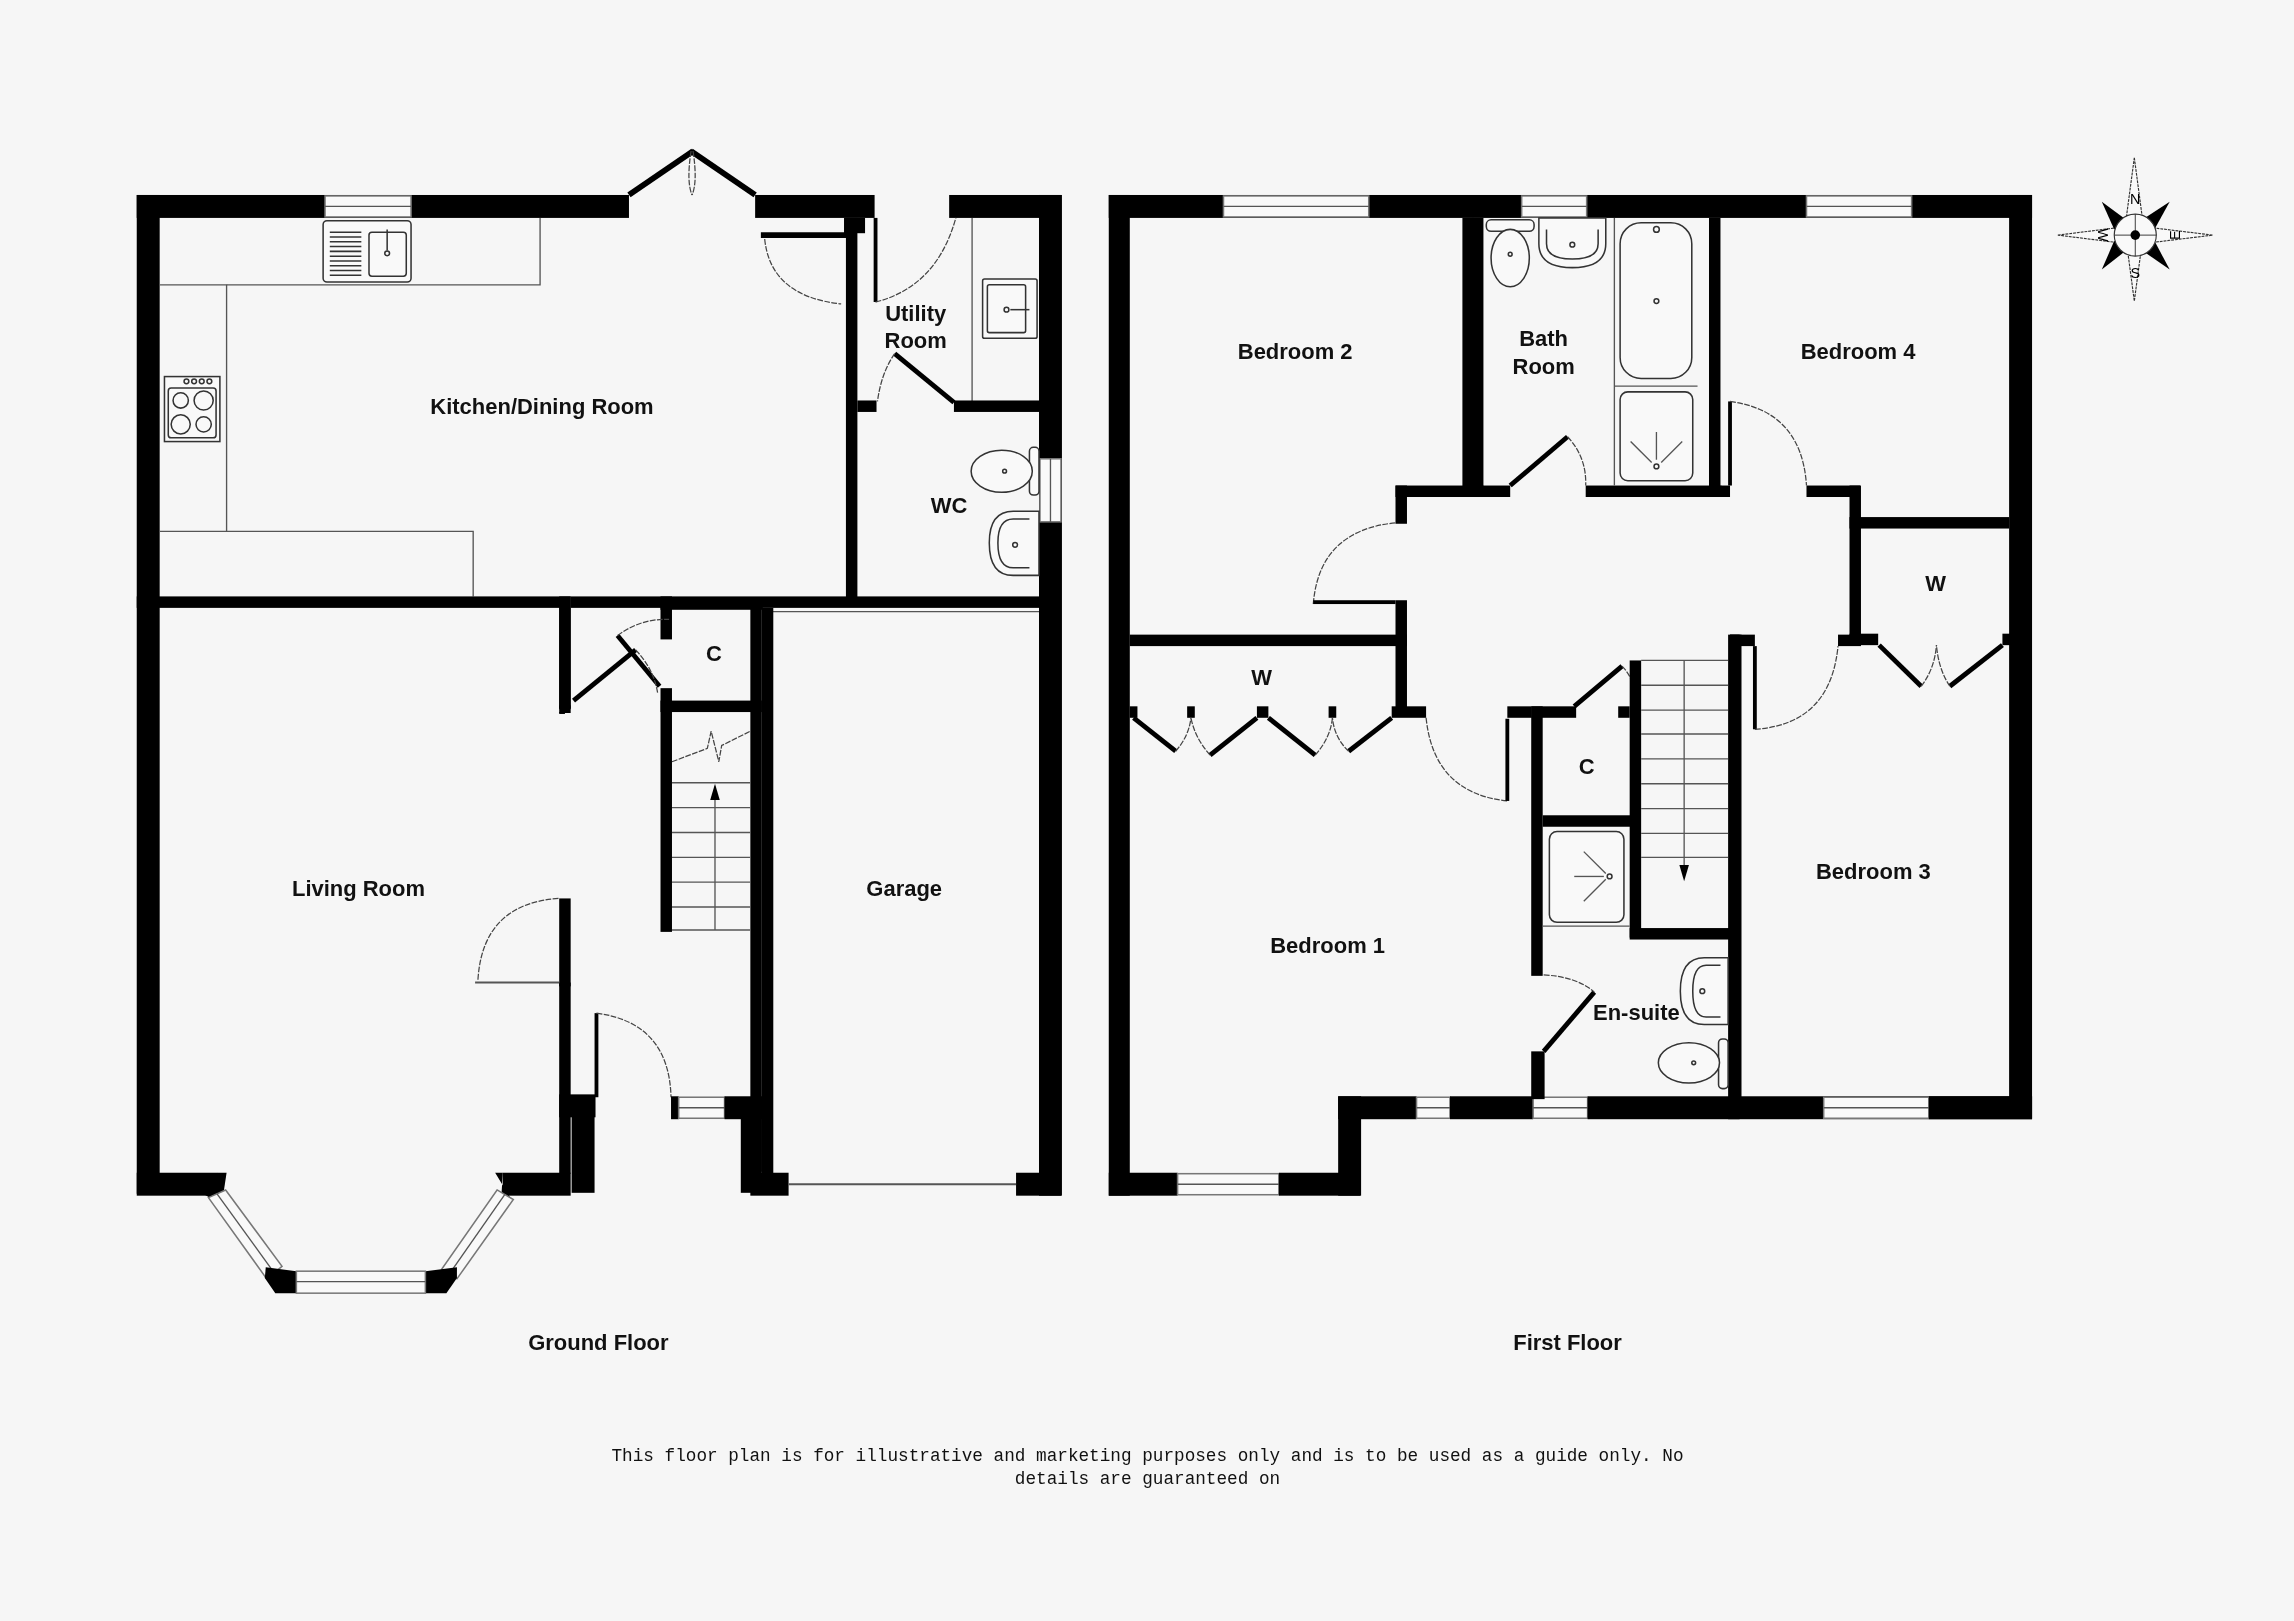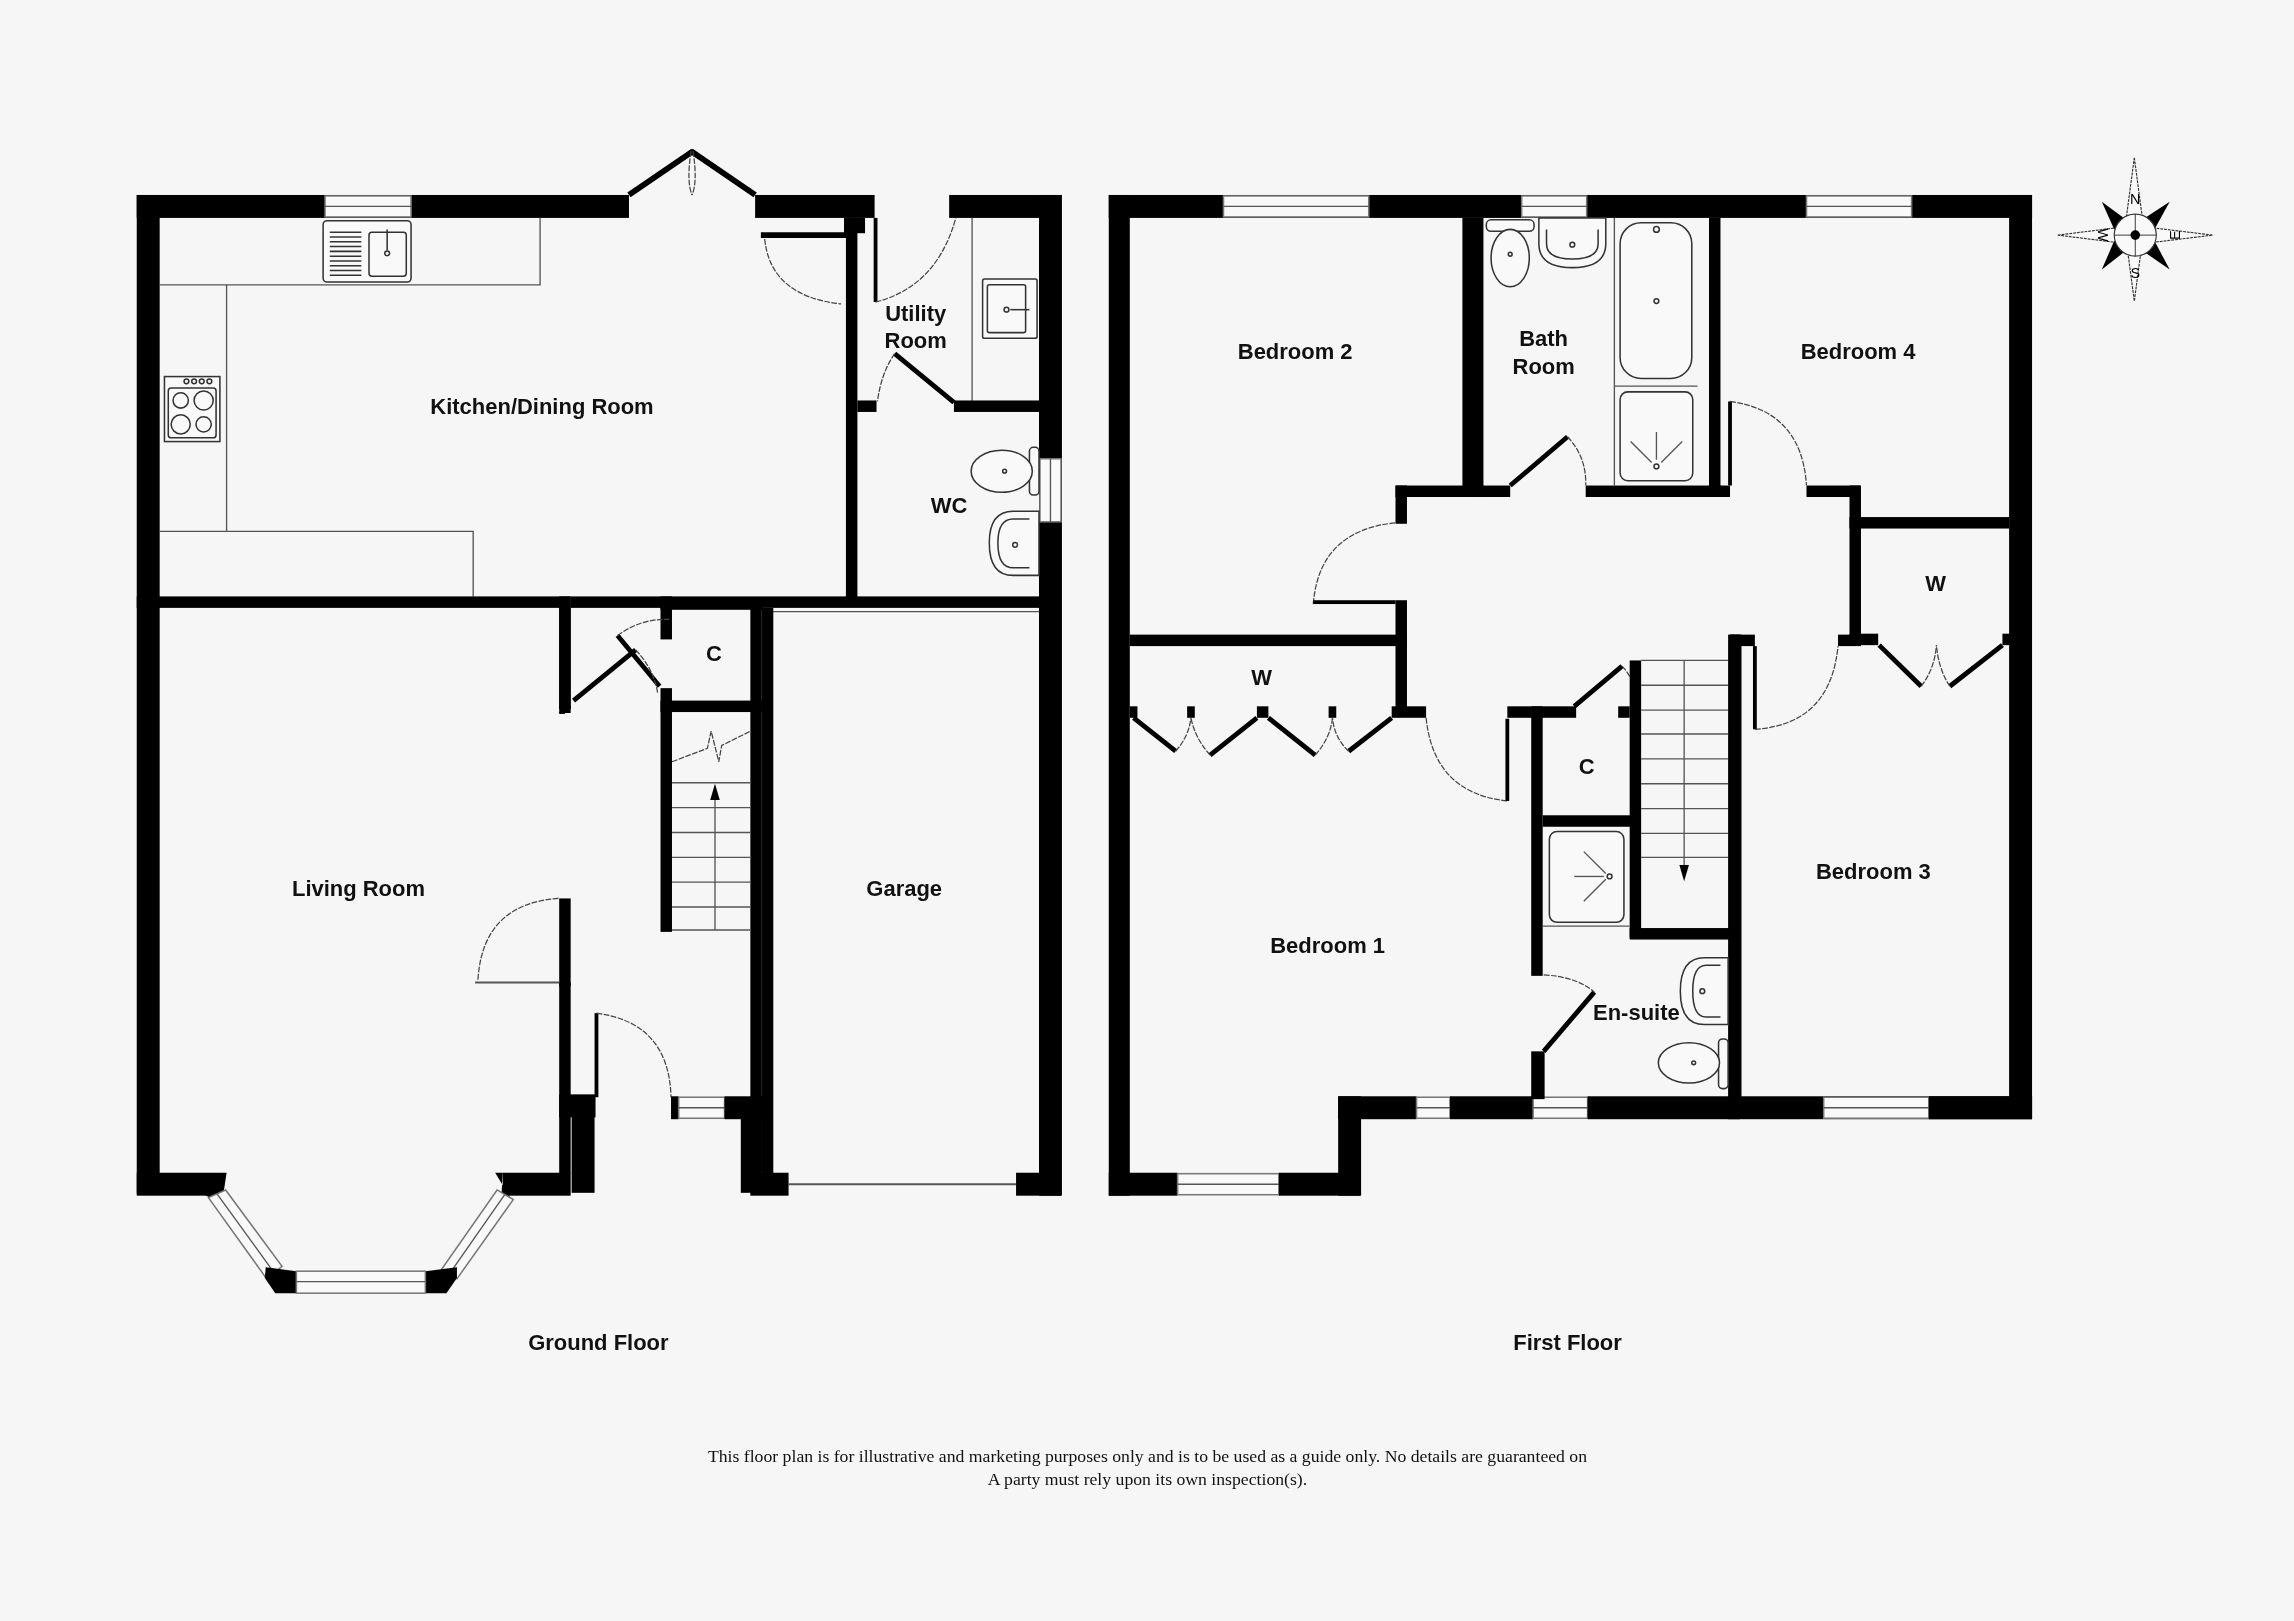--- a/index.html
+++ b/index.html
@@ -10,21 +10,21 @@
   .win  { fill:#f9f9f9; stroke:#777; stroke-width:1.6; }
   .thin { fill:none; stroke:#555; stroke-width:1.4; }
   .swing{ fill:none; stroke:#444; stroke-width:1.3; stroke-dasharray:6 1.5; }
   .leaf { stroke:#000; stroke-width:6; fill:none; }
   .fix  { fill:#f9f9f9; stroke:#333; stroke-width:1.6; }
   .fixl { fill:none; stroke:#333; stroke-width:1.6; }
   .label{ font-family:"Liberation Sans", sans-serif; font-weight:bold; font-size:23px; fill:#111; text-anchor:middle; }
   .floor-label{ font-family:"Liberation Sans", sans-serif; font-weight:bold; font-size:23px; fill:#111; text-anchor:middle; }
   .compass-txt{ font-family:"Liberation Sans", sans-serif; font-size:15px; fill:#000; text-anchor:middle; }
   .disclaimer { position:absolute; left:574px; top:1445px; width:1147px; text-align:center;
-                font-family:Liberation Serif, serif; font-size:17.7px; line-height:23px; color:#111; }
+                font-family:Liberation Mono, monospace; font-size:17.7px; line-height:23px; color:#111; }
   .disclaimer span { display:block; }
 </style>
 </head>
 <body>
 
 <svg id="plan" viewBox="0 0 2400 1696" xmlns="http://www.w3.org/2000/svg">
 
   <g>
 
     <rect class="wall" x="143" y="204" width="515" height="24"></rect>
@@ -366,15 +366,14 @@
     <circle cx="2234" cy="246" r="5" fill="#000"></circle>
     <text class="compass-txt" x="2234" y="213">N</text>
     <text class="compass-txt" x="2234" y="291">S</text>
     <text class="compass-txt" transform="translate(2276,246) rotate(-90)" y="5">E</text>
     <text class="compass-txt" transform="translate(2200,246) rotate(90)" y="5">W</text>
   </g>
 </svg>
 
 <div class="disclaimer">
   <span>This floor plan is for illustrative and marketing purposes only and is to be used as a guide only. No details are guaranteed on</span>
-  <span>A party must rely upon its own inspection(s).</span>
 </div>
 
 
 </body></html>

